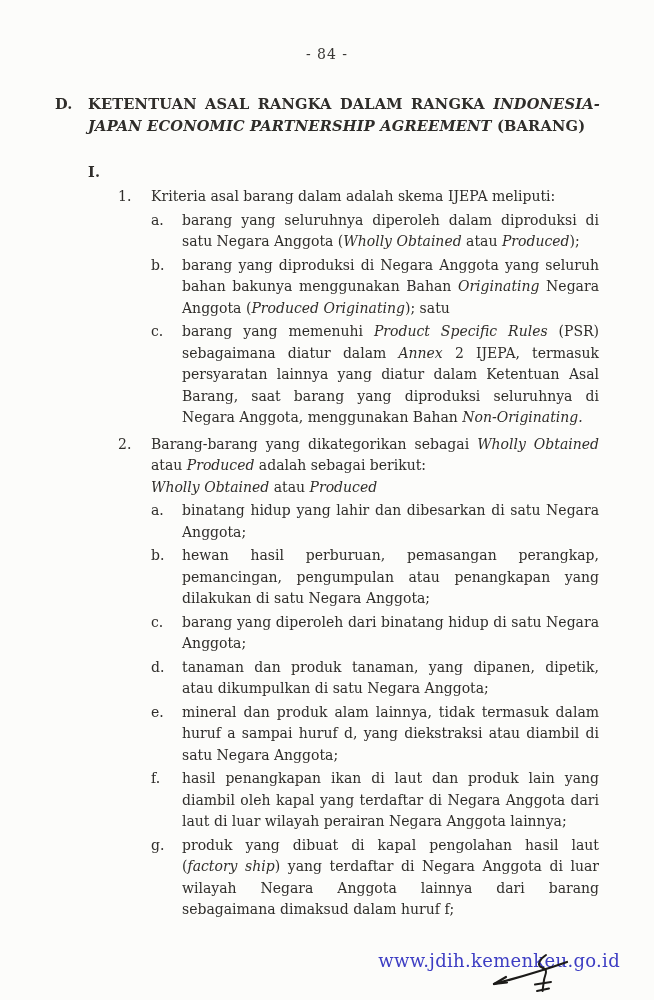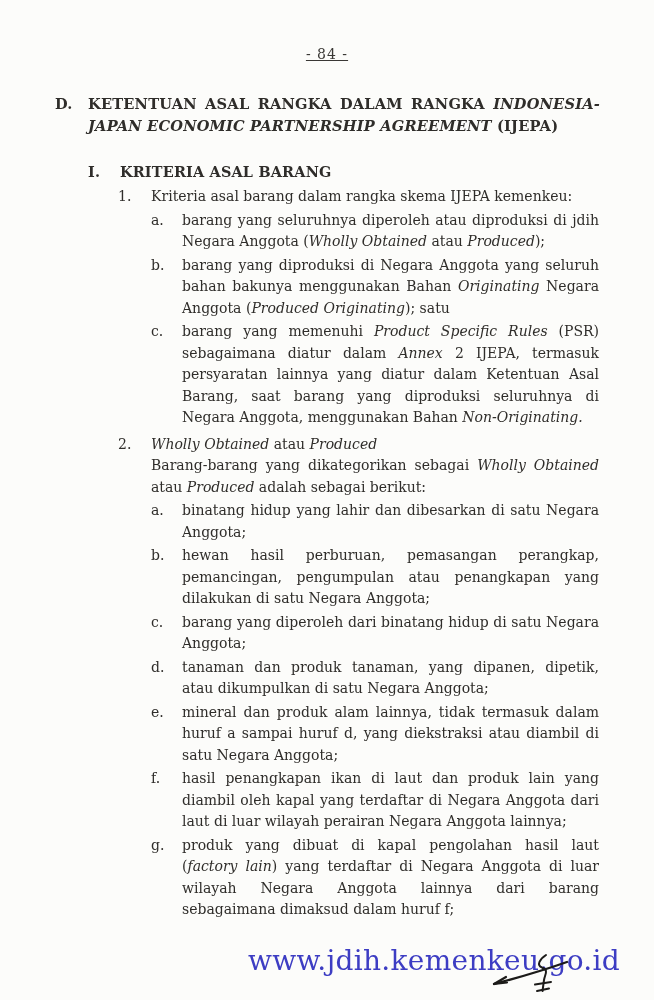--- a/index.html
+++ b/index.html
@@ -14,21 +14,20 @@
     font-size: 14px;
     overflow: hidden;
   }
   .page-number {
     position: absolute;
     top: 46px; left: 0; right: 0;
     text-align: center;
     font-size: 14px;
     letter-spacing: 1px;
     color: #3a3835;
-    text-decoration: underline;
   }
   .section-heading {
     position: absolute;
     top: 93px; left: 55px; right: 54px;
     display: flex;
     font-weight: bold;
     font-size: 14.6px;
     line-height: 21.5px;
     letter-spacing: 0.2px;
   }
@@ -54,73 +53,72 @@
   .num { width: 33px; flex-shrink: 0; }
   .item-body { flex: 1; min-width: 0; }
   .para { text-align: justify; }
   .sub-row { display: flex; margin-top: 2px; }
   .letter { width: 31px; flex-shrink: 0; }
   .sub-body { flex: 1; min-width: 0; text-align: justify; }
   .it { font-style: italic; }
   .footer-url {
     position: absolute;
     top: 948px; right: 34px;
-    font-size: 28px;
+    font-size: 18px;
     line-height: 26px;
     text-decoration: none;
     letter-spacing: 0.3px;
   }
   .signature-svg {
     position: absolute;
     left: 455px; top: 940px;
     width: 140px; height: 58px;
     z-index: 2;
   }
 </style>
 </head>
 <body>
 
 <div class="page">
 
   <div class="page-number">- 84 -</div>
 
   <div class="section-heading">
     <span class="sec-label">D.</span>
-    <div class="sec-title"><span>KETENTUAN ASAL RANGKA DALAM RANGKA </span><span class="it">INDONESIA-JAPAN ECONOMIC PARTNERSHIP AGREEMENT</span><span> (IJEPA)</span></div>
+    <div class="sec-title"><span>KETENTUAN ASAL RANGKA DALAM RANGKA </span><span class="it">INDONESIA-JAPAN ECONOMIC PARTNERSHIP AGREEMENT</span><span> (BARANG)</span></div>
   </div>
 
   <div class="subsection">
     <span class="sub-label">I.</span>
-    <span class="sub-title">KRITERIA ASAL BARANG</span>
   </div>
 
   <div class="items">
       <div class="item-row">
         <div class="num">1.</div>
         <div class="item-body">
-          <div class="para"><span>Kriteria asal barang dalam rangka skema IJEPA kemenkeu:</span></div>
+          <div class="para"><span>Kriteria asal barang dalam adalah skema IJEPA meliputi:</span></div>
           <div class="sub-row">
             <div class="letter">a.</div>
-            <div class="sub-body"><span>barang yang seluruhnya diperoleh atau diproduksi di jdih Negara Anggota (</span><span class="it">Wholly Obtained</span><span> atau </span><span class="it">Produced</span><span>);</span></div>
+            <div class="sub-body"><span>barang yang seluruhnya diperoleh dalam diproduksi di satu Negara Anggota (</span><span class="it">Wholly Obtained</span><span> atau </span><span class="it">Produced</span><span>);</span></div>
           </div>
           <div class="sub-row">
             <div class="letter">b.</div>
             <div class="sub-body"><span>barang yang diproduksi di Negara Anggota yang seluruh bahan bakunya menggunakan Bahan </span><span class="it">Originating</span><span> Negara Anggota (</span><span class="it">Produced Originating</span><span>); satu</span></div>
           </div>
           <div class="sub-row">
             <div class="letter">c.</div>
             <div class="sub-body"><span>barang yang memenuhi </span><span class="it">Product Specific Rules</span><span> (PSR) sebagaimana diatur dalam </span><span class="it">Annex</span><span> 2 IJEPA, termasuk persyaratan lainnya yang diatur dalam Ketentuan Asal Barang, saat barang yang diproduksi seluruhnya di Negara Anggota, menggunakan Bahan </span><span class="it">Non-Originating.</span></div>
           </div>
         </div>
       </div>
       <div class="item-row">
         <div class="num">2.</div>
         <div class="item-body">
+          <div class="para"><span>Barang-barang yang dikategorikan sebagai </span><span class="it">Wholly Obtained</span><span> atau </span><span class="it">Produced</span><span> adalah sebagai berikut:</span></div>
           <div class="para"><span class="it">Wholly Obtained</span><span> atau </span><span class="it">Produced</span></div>
-          <div class="para"><span>Barang-barang yang dikategorikan sebagai </span><span class="it">Wholly Obtained</span><span> atau </span><span class="it">Produced</span><span> adalah sebagai berikut:</span></div>
           <div class="sub-row">
             <div class="letter">a.</div>
             <div class="sub-body"><span>binatang hidup yang lahir dan dibesarkan di satu Negara Anggota;</span></div>
           </div>
           <div class="sub-row">
             <div class="letter">b.</div>
             <div class="sub-body"><span>hewan hasil perburuan, pemasangan perangkap, pemancingan, pengumpulan atau penangkapan yang dilakukan di satu Negara Anggota;</span></div>
           </div>
           <div class="sub-row">
             <div class="letter">c.</div>
@@ -133,21 +131,21 @@
           <div class="sub-row">
             <div class="letter">e.</div>
             <div class="sub-body"><span>mineral dan produk alam lainnya, tidak termasuk dalam huruf a sampai huruf d, yang diekstraksi atau diambil di satu Negara Anggota;</span></div>
           </div>
           <div class="sub-row">
             <div class="letter">f.</div>
             <div class="sub-body"><span>hasil penangkapan ikan di laut dan produk lain yang diambil oleh kapal yang terdaftar di Negara Anggota dari laut di luar wilayah perairan Negara Anggota lainnya;</span></div>
           </div>
           <div class="sub-row">
             <div class="letter">g.</div>
-            <div class="sub-body"><span>produk yang dibuat di kapal pengolahan hasil laut (</span><span class="it">factory lain</span><span>) yang terdaftar di Negara Anggota di luar wilayah Negara Anggota lainnya dari barang sebagaimana dimaksud dalam huruf f;</span></div>
+            <div class="sub-body"><span>produk yang dibuat di kapal pengolahan hasil laut (</span><span class="it">factory ship</span><span>) yang terdaftar di Negara Anggota di luar wilayah Negara Anggota lainnya dari barang sebagaimana dimaksud dalam huruf f;</span></div>
           </div>
         </div>
       </div>
     </div>
 
   <a class="footer-url" style="color: rgb(61, 61, 195);">www.jdih.kemenkeu.go.id</a>
 
   <svg class="signature-svg" viewBox="0 0 140 58" fill="none" stroke-linecap="round" stroke-linejoin="round">
     <g stroke-width="2.2" stroke="#1c1b19">
       <path d="M112 22 C 92 29, 62 38, 39 44"></path>

